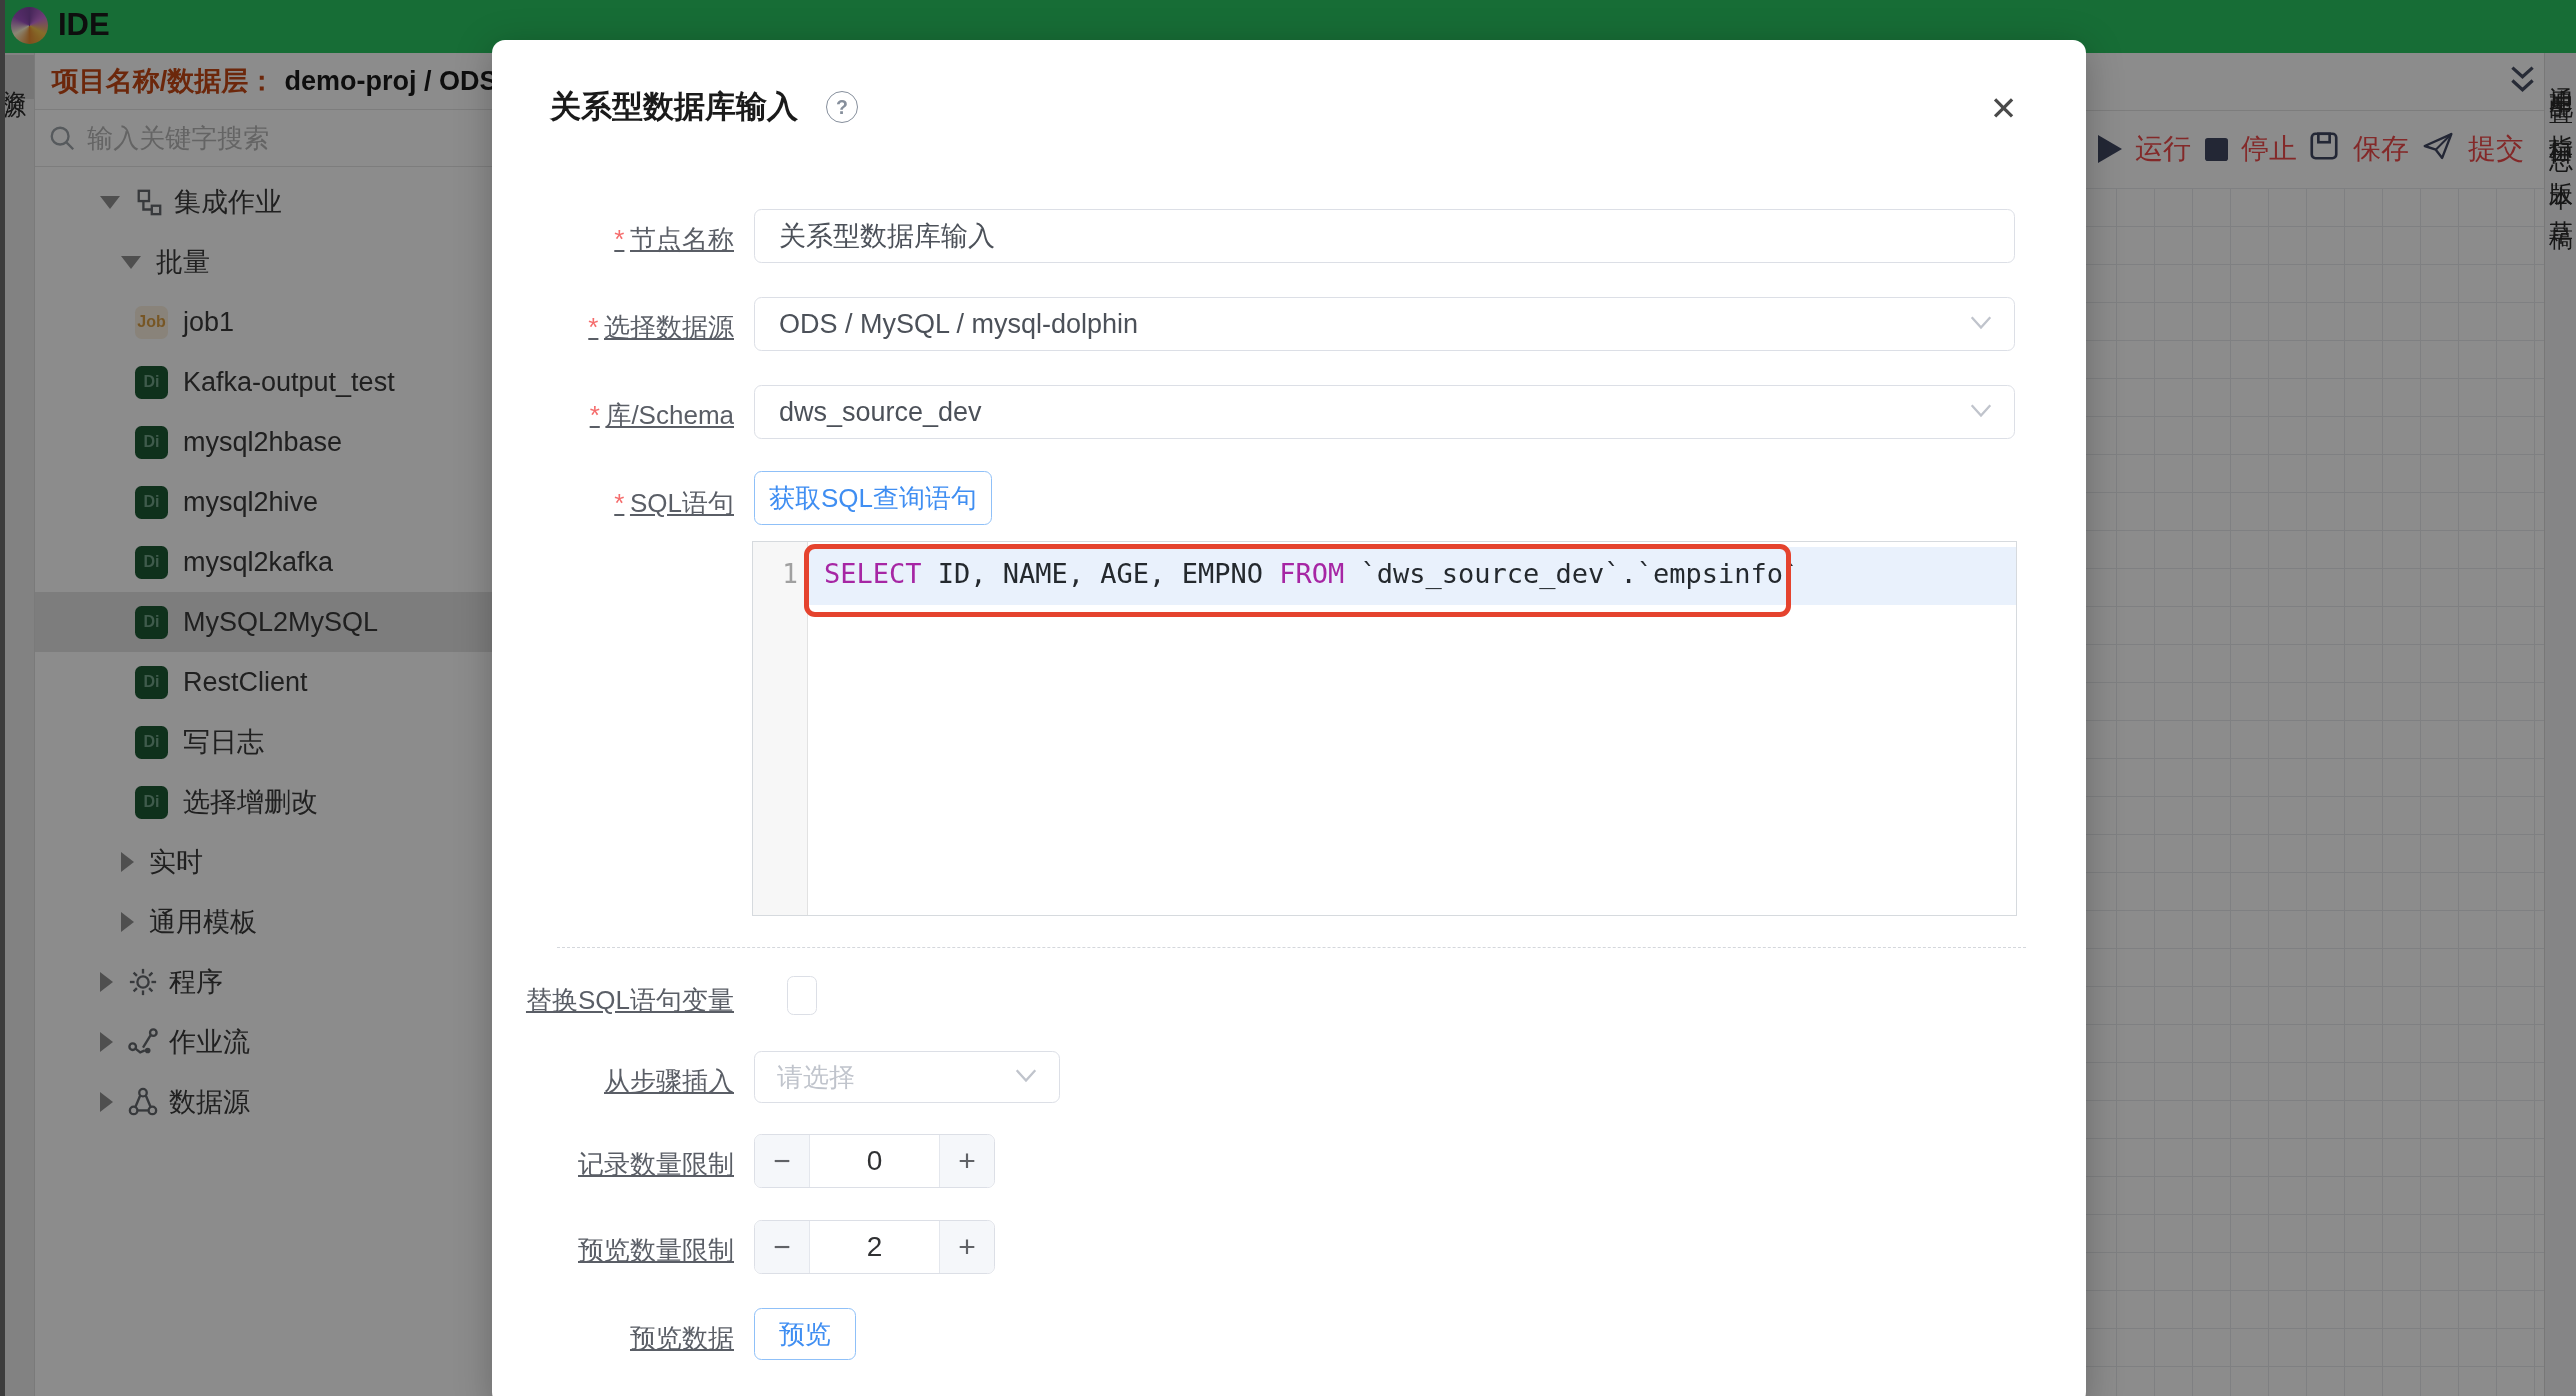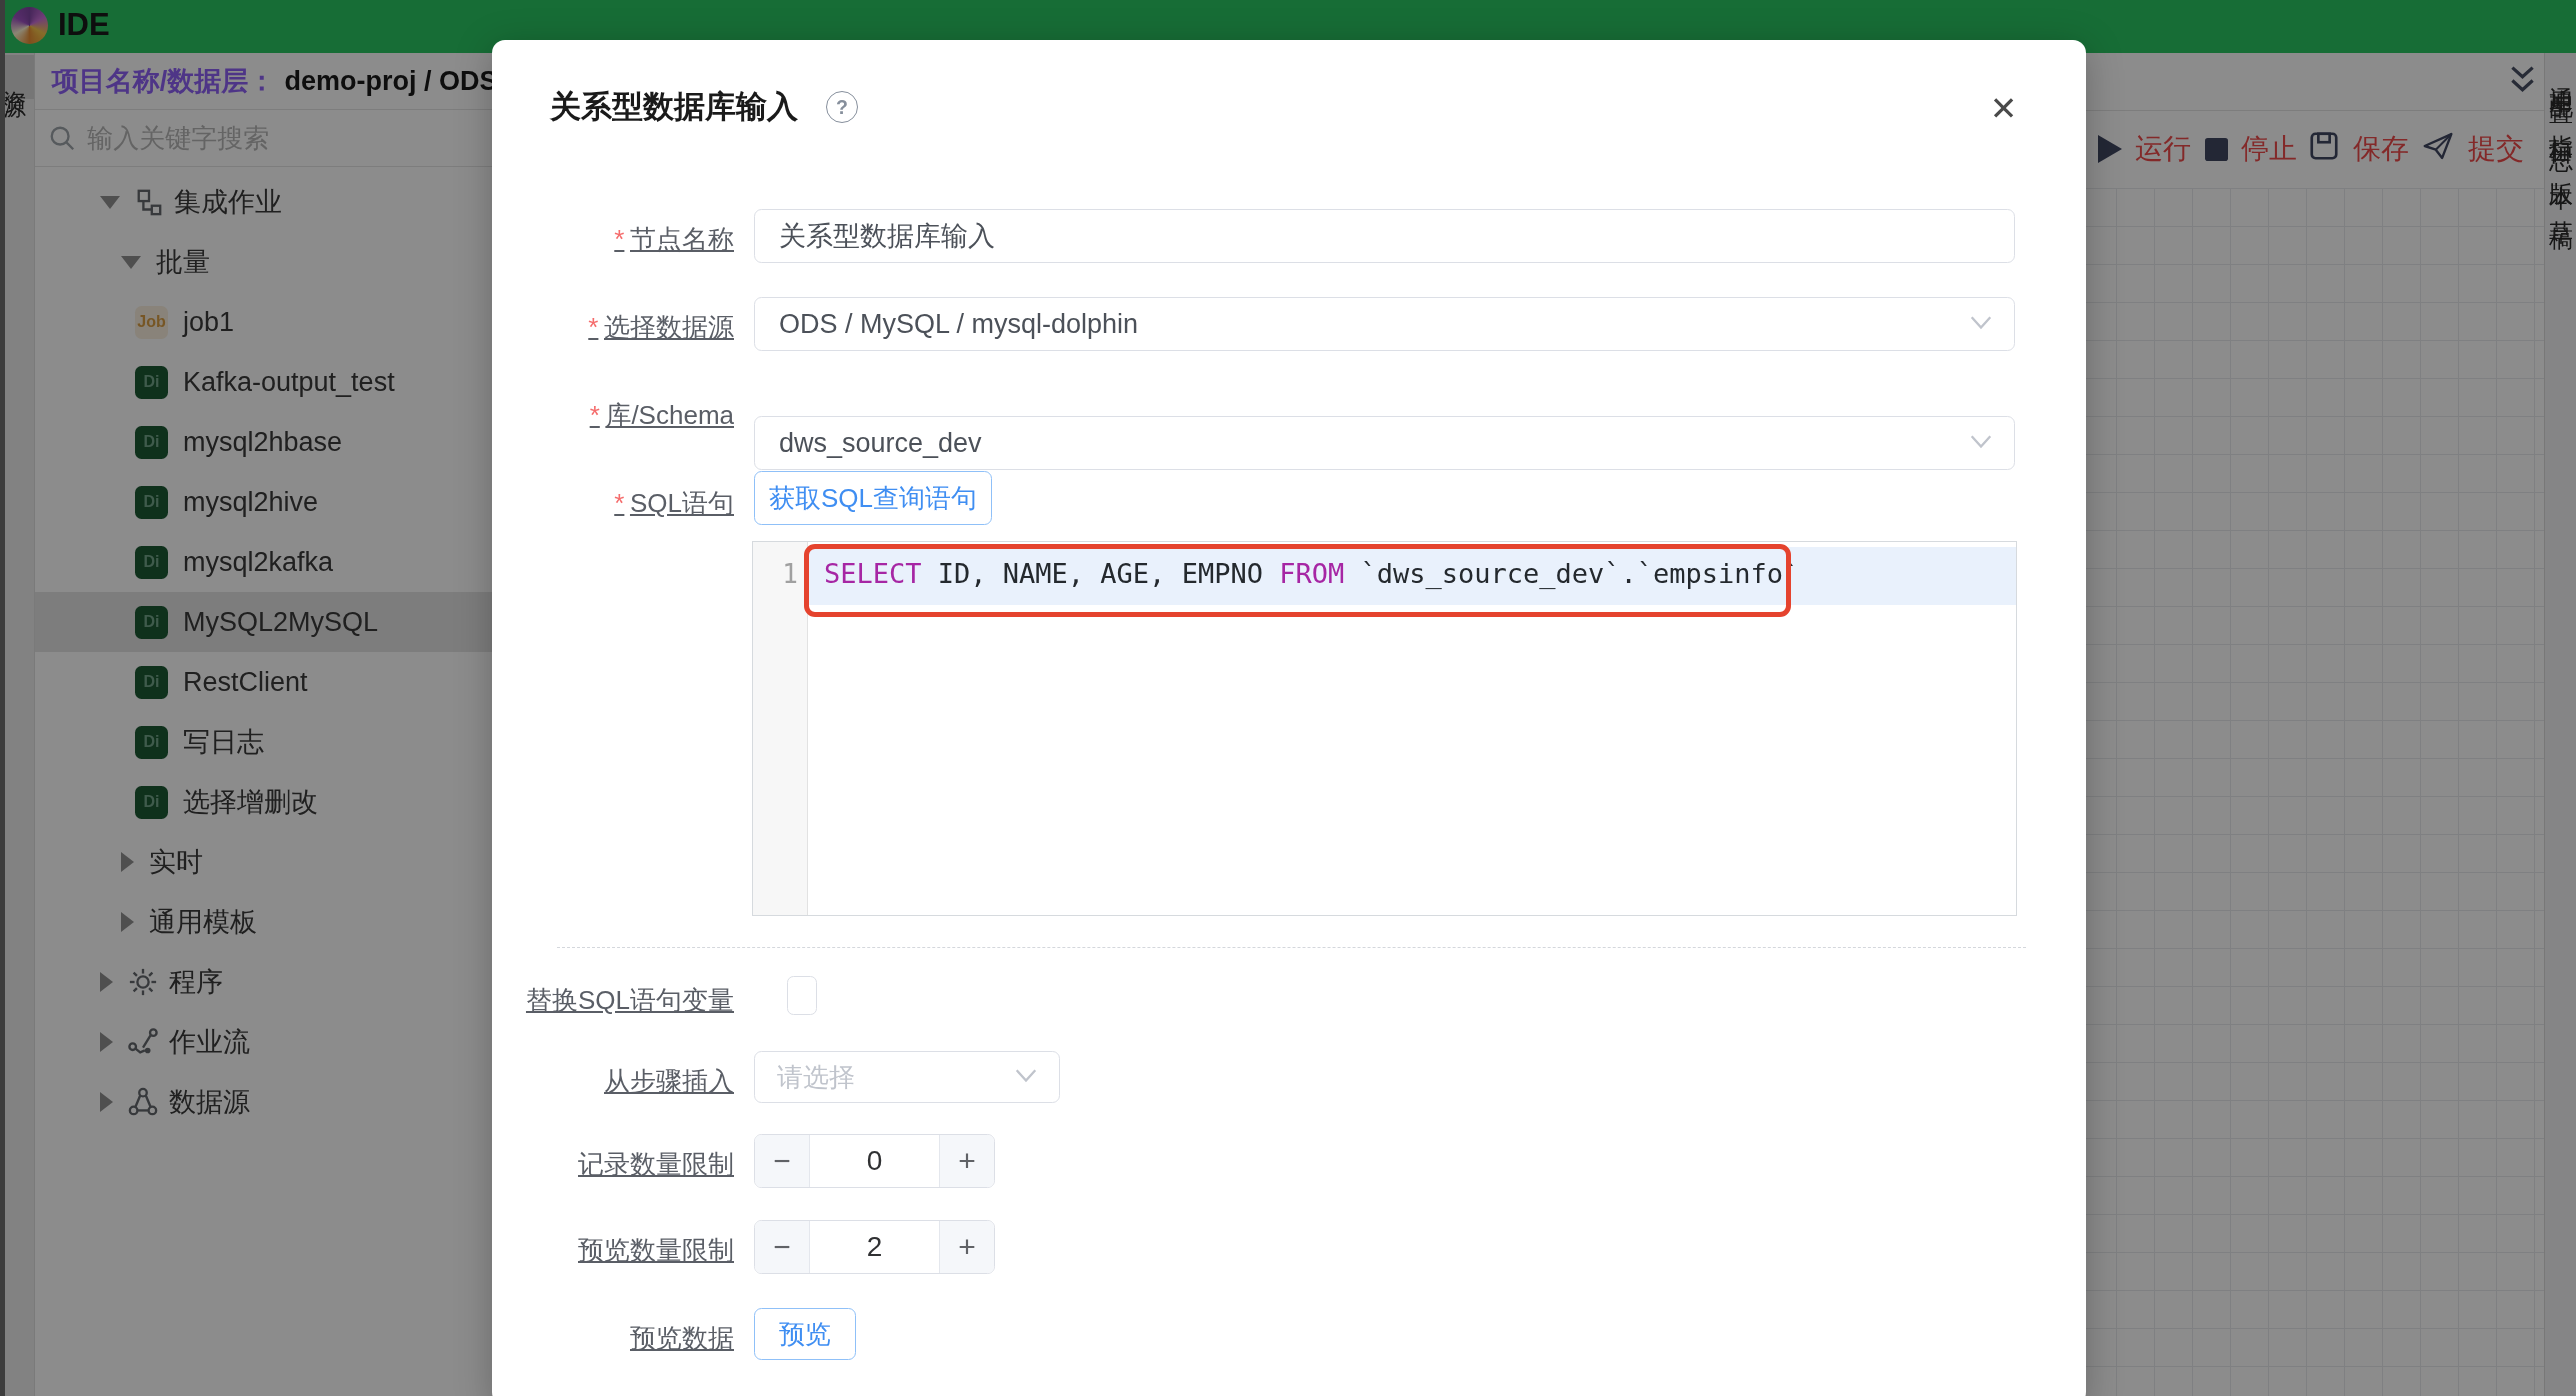--- a/index.html
+++ b/index.html
@@ -16,21 +16,21 @@
 
   
   .left-strip{left:0;top:53px;width:34px;height:1344px;background:#ededed;border-right:0.9px solid #dedede;z-index:1;}
   .left-strip .vtab{position:absolute;left:0;top:1.9px;width:34px;padding:16.7px 0;background:#d6d6d6;
     writing-mode:vertical-lr;text-orientation:upright;font-size:23px;color:#222;letter-spacing:5.6px;text-align:center;}
 
   
   .left-panel{left:35px;top:53px;width:485px;height:1344px;background:#fff;z-index:1;}
   .panel-header{position:absolute;left:0;top:0;width:100%;height:57px;border-bottom:0.9px solid #e2e2e2;
     display:flex;align-items:center;padding-left:16.7px;box-sizing:border-box;overflow:hidden;white-space:nowrap;}
-  .panel-header b{font-size:27px;color:#8b5cf6;}
+  .panel-header b{font-size:27px;color:#c2410c;}
   .panel-header span{font-size:27px;font-weight:700;color:#111;margin-left:9.3px;}
   .search-row{position:absolute;left:0;top:57px;width:100%;height:57px;border-bottom:0.9px solid #e2e2e2;
     display:flex;align-items:center;padding-left:13px;box-sizing:border-box;}
   .search-row input{border:none;outline:none;font-size:26px;color:#555;width:353px;margin-left:9.3px;
     font-family:"Liberation Sans",sans-serif;background:transparent;}
   .search-row input::placeholder{color:#b4b4b4;}
   .tree{position:absolute;left:0;top:119px;width:100%;}
   .trow{position:relative;height:60px;display:flex;align-items:center;font-size:27px;color:#333;}
   .trow.sel{background:#e2e2e2;}
   .arrow-down{width:0;height:0;border-left:10.2px solid transparent;border-right:10.2px solid transparent;
@@ -313,21 +313,21 @@
       <span class="chev">
         <svg width="26" height="18.6" viewBox="0 0 28 20">
             <polyline points="4,4 14,15 24,4" fill="none" stroke="#c0c4cc" stroke-width="2.5"></polyline>
           </svg>
       </span>
     </div>
 
     <div class="flabel" style="top:358px;">
       <span class="req">*</span><span>库/Schema</span>
     </div>
-    <div class="finput" style="top:345px;margin-top:31px;">
+    <div class="finput" style="top:345px;">
       <span>dws_source_dev</span>
       <span class="chev">
         <svg width="26" height="18.6" viewBox="0 0 28 20">
             <polyline points="4,4 14,15 24,4" fill="none" stroke="#c0c4cc" stroke-width="2.5"></polyline>
           </svg>
       </span>
     </div>
 
     <div class="flabel" style="top:446px;">
       <span class="req">*</span><span>SQL语句</span>

